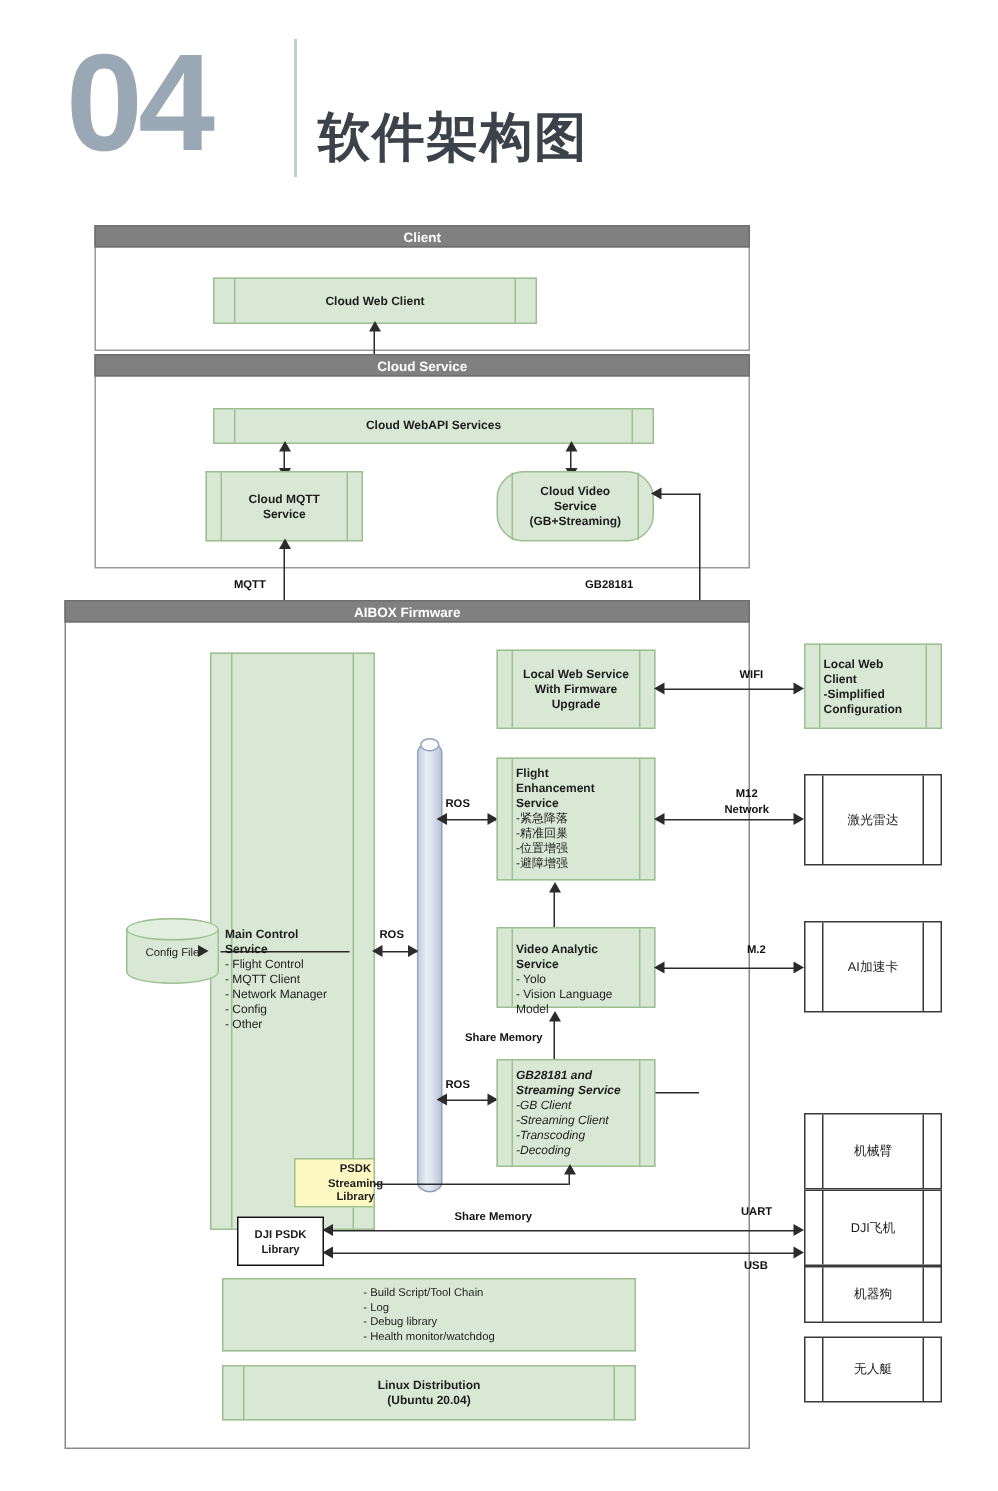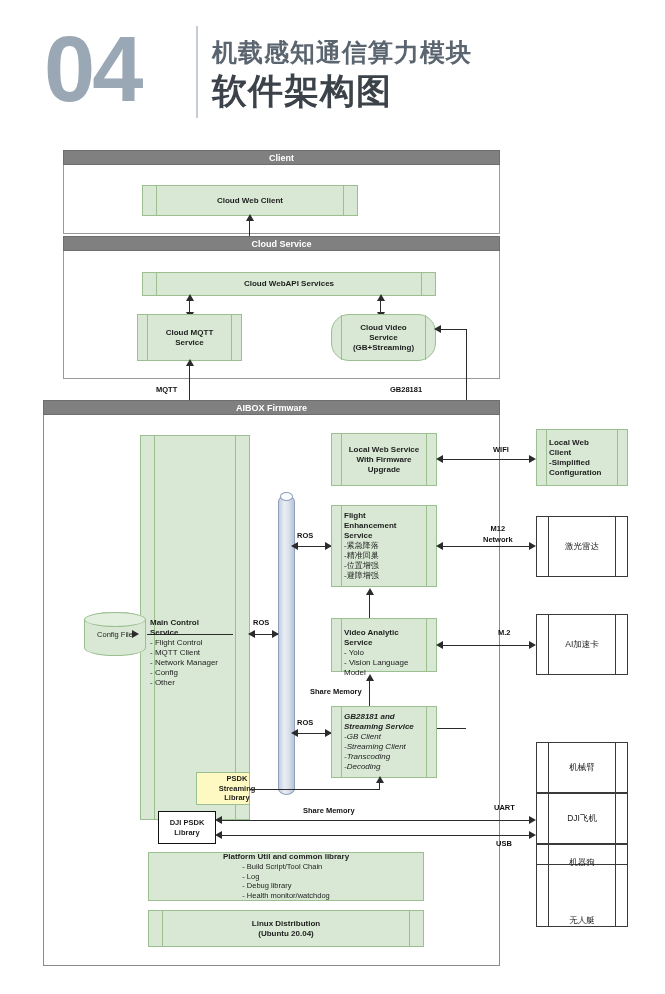--- a/index.html
+++ b/index.html
@@ -110,21 +110,20 @@
     left:84px;top:625px;width:62px;height:20px;
     font-size:7.5px;text-align:center;line-height:20px;z-index:3;
   }
 </style>
 </head>
 <body>
 
 <div class="abs" id="header">
   <div class="abs" id="big-number">04</div>
   <div class="abs" id="header-rule"></div>
-  <div class="abs" id="header-sub">机载感知通信算力模块</div>
   <div class="abs" id="header-title">软件架构图</div>
 </div>
 
 <div class="abs zone" style="left:63px;top:150px;width:437px;height:84px;"></div>
 <div class="abs band" style="left:63px;top:150px;width:437px;height:15px;">Client</div>
 <div class="abs gbox" style="left:142px;top:185px;width:216px;height:31px;">
   <span class="inner">Cloud Web Client</span>
 </div>
 
 <div class="abs ln-v" style="left:249px;top:216px;height:60px;"></div>
@@ -264,21 +263,20 @@
 <div class="abs ah ah-u" style="left:376px;top:776px;"></div>
 <div class="abs lbl" style="left:303px;top:806px;">Share Memory</div>
 
 <div class="abs plainbox" style="left:158px;top:811px;width:58px;height:33px;">
   <span style="white-space:pre-line;">DJI PSDK
 Library</span>
 </div>
 
 <div class="abs gbox noseg" style="left:148px;top:852px;width:276px;height:49px;">
   <div class="inner" style="padding:0;width:100%;">
-    <div style="font-weight:bold;font-size:8px;text-align:center;">Platform Util and common library</div>
     <div style="text-align:center;">
       <div style="display:inline-block;text-align:left;">
         <div style="font-weight:normal;font-size:7.5px;">- Build Script/Tool Chain</div>
         <div style="font-weight:normal;font-size:7.5px;">- Log</div>
         <div style="font-weight:normal;font-size:7.5px;">- Debug library</div>
         <div style="font-weight:normal;font-size:7.5px;">- Health monitor/watchdog</div>
       </div>
     </div>
   </div>
 </div>
@@ -305,21 +303,21 @@
 
 <div class="abs wbox" style="left:536px;top:742px;width:92px;height:51px;">
   <span class="inner">机械臂</span>
 </div>
 <div class="abs wbox" style="left:536px;top:793px;width:92px;height:51px;">
   <span class="inner">DJI飞机</span>
 </div>
 <div class="abs wbox" style="left:536px;top:844px;width:92px;height:38px;">
   <span class="inner">机器狗</span>
 </div>
-<div class="abs wbox" style="left:536px;top:864px;width:92px;height:63px;align-items:flex-end;">
+<div class="abs wbox" style="left:536px;top:891px;width:92px;height:44px;">
   <span class="inner">无人艇</span>
 </div>
 
 <div class="abs ln-h" style="left:440px;top:459px;width:93px;"></div>
 <div class="abs ah ah-l" style="left:436px;top:455px;"></div>
 <div class="abs ah ah-r" style="left:529px;top:455px;"></div>
 <div class="abs lbl" style="left:493px;top:445px;">WIFI</div>
 
 <div class="abs ln-h" style="left:440px;top:546px;width:93px;"></div>
 <div class="abs ah ah-l" style="left:436px;top:542px;"></div>

